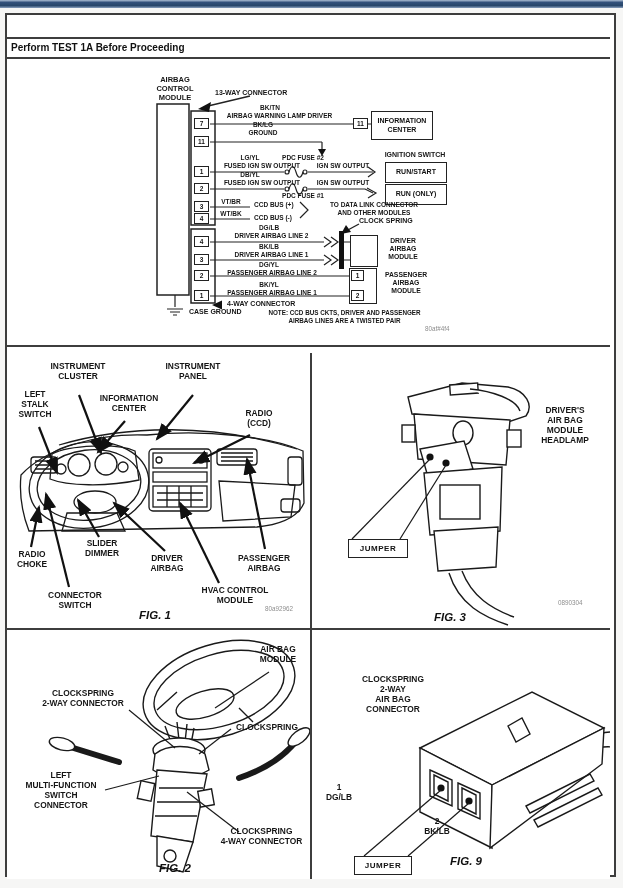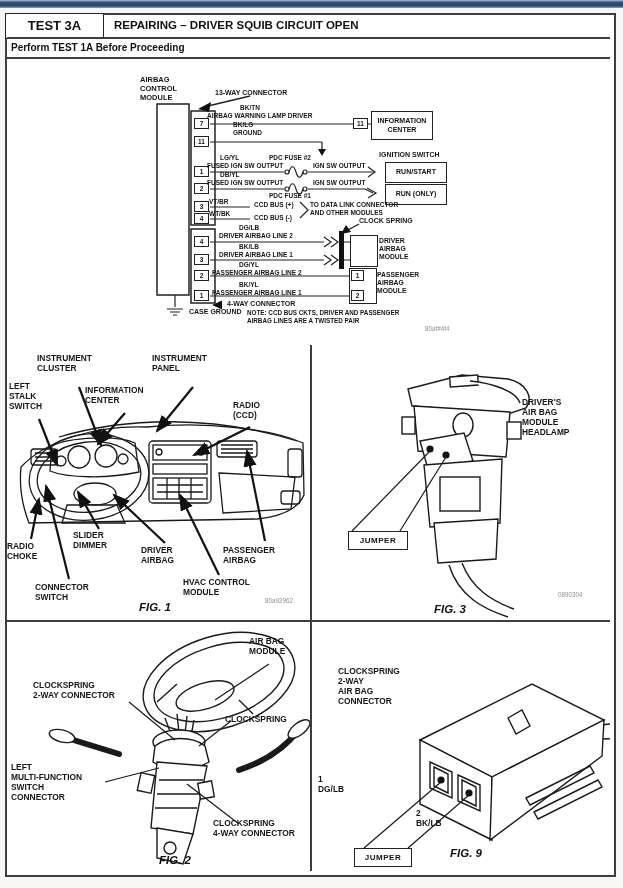--- a/index.html
+++ b/index.html
@@ -8,49 +8,45 @@
     background:#f6f6f5;
     font-family:"Liberation Sans", sans-serif;
     color:#111;
   }
   .topbar{position:absolute;left:0;top:0;width:623px;height:8px;
     background:linear-gradient(180deg,#aebfd4 0%,#33517b 30%,#28466a 70%,#8ba1bf 100%);}
   .frame{position:absolute;left:5px;top:13px;width:607px;height:860px;
     background:#fff;border:2px solid #3d3d3d;box-sizing:content-box;}
   .abs{position:absolute;}
   .lbl{position:absolute;font-weight:bold;color:#151515;white-space:pre-line;
-    line-height:1.2;}
+    text-align:center;line-height:1.2;}
   .left{text-align:left;}
   .wl{font-size:6.5px;}
   .wl7{font-size:7px;}
   .fl{font-size:8.4px;}
   .code{position:absolute;font-size:6.3px;color:#8e8e8e;font-weight:normal;}
   .wbox{position:absolute;border:1.8px solid #222;background:#fff;
     display:flex;align-items:center;justify-content:center;
     font-weight:bold;text-align:center;white-space:pre-line;line-height:1.15;}
   .pin{position:absolute;width:15px;height:11px;border:1.4px solid #222;background:#fff;
     font-size:6.5px;font-weight:bold;display:flex;align-items:center;justify-content:center;box-sizing:border-box;}
-  .panel{position:absolute;background:#fff;box-sizing:border-box;}
+  .panel{position:absolute;background:#fff;box-sizing:border-box;margin-top:8px;}
   .caption{position:absolute;font-weight:bold;font-style:italic;font-size:11.5px;}
   .jumper{position:absolute;border:1.6px solid #222;background:#fff;
     display:flex;align-items:center;justify-content:center;
     font-size:8px;font-weight:bold;letter-spacing:.5px;}
   svg.layer{position:absolute;left:0;top:0;}
 </style>
 </head>
 <body>
 
 <div class="topbar"></div>
 
 <div class="frame">
 
-  <div class="wbox" style="left:-2px;top:-2px;width:97px;height:24px;font-size:13px;">
-    <span>TEST 3A</span>
-  </div>
-  <div class="abs" style="left:107px;top:4px;font-size:11.5px;font-weight:bold;">REPAIRING – DRIVER SQUIB CIRCUIT OPEN</div>
   <div class="abs" style="left:0;top:22px;width:603px;border-top:2px solid #3d3d3d;"></div>
   <div class="abs" style="left:4px;top:27px;font-size:10px;font-weight:bold;">Perform TEST 1A Before Proceeding</div>
   <div class="abs" style="left:0;top:42px;width:603px;border-top:2px solid #3d3d3d;"></div>
 
   <div class="abs" style="left:0;top:44px;width:603px;height:286px;border-bottom:2px solid #3d3d3d;">
 
     <svg class="layer" width="603" height="286" viewBox="0 0 603 286">
       <g stroke="#222" stroke-width="1.5" fill="#fff">
         <rect x="150" y="45" width="32" height="191"></rect>
         <rect x="184" y="52" width="24" height="114"></rect>

